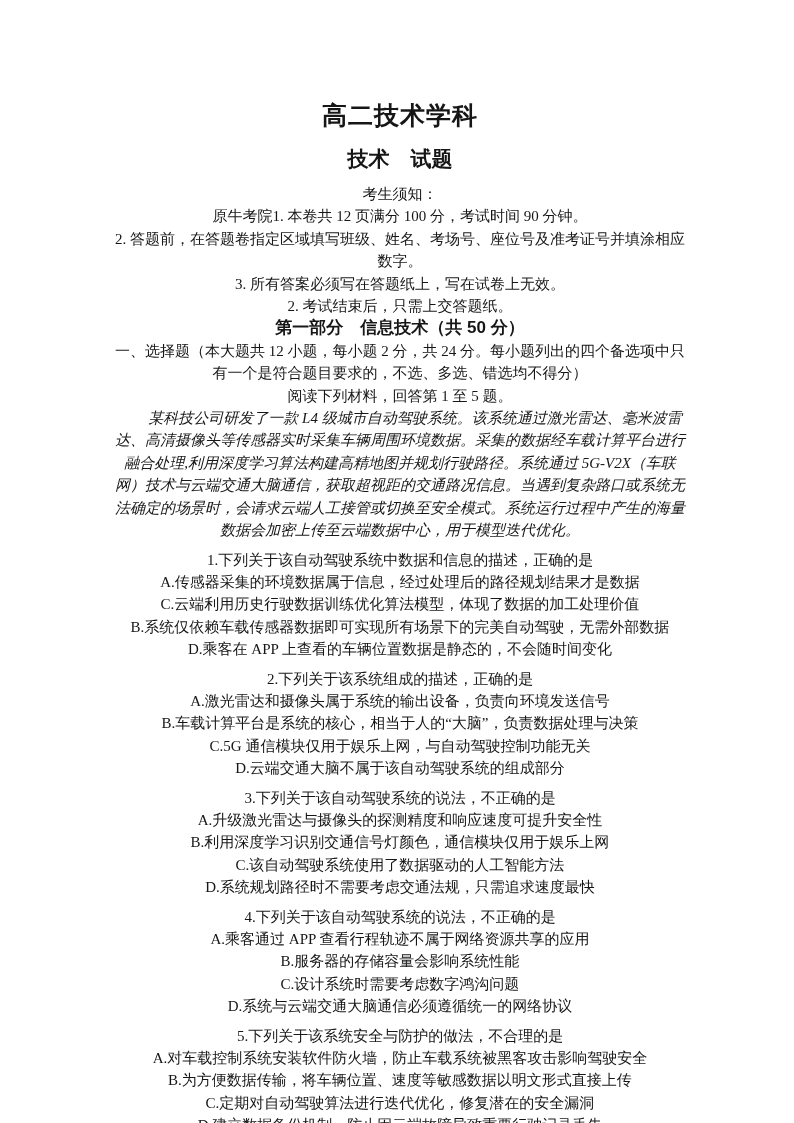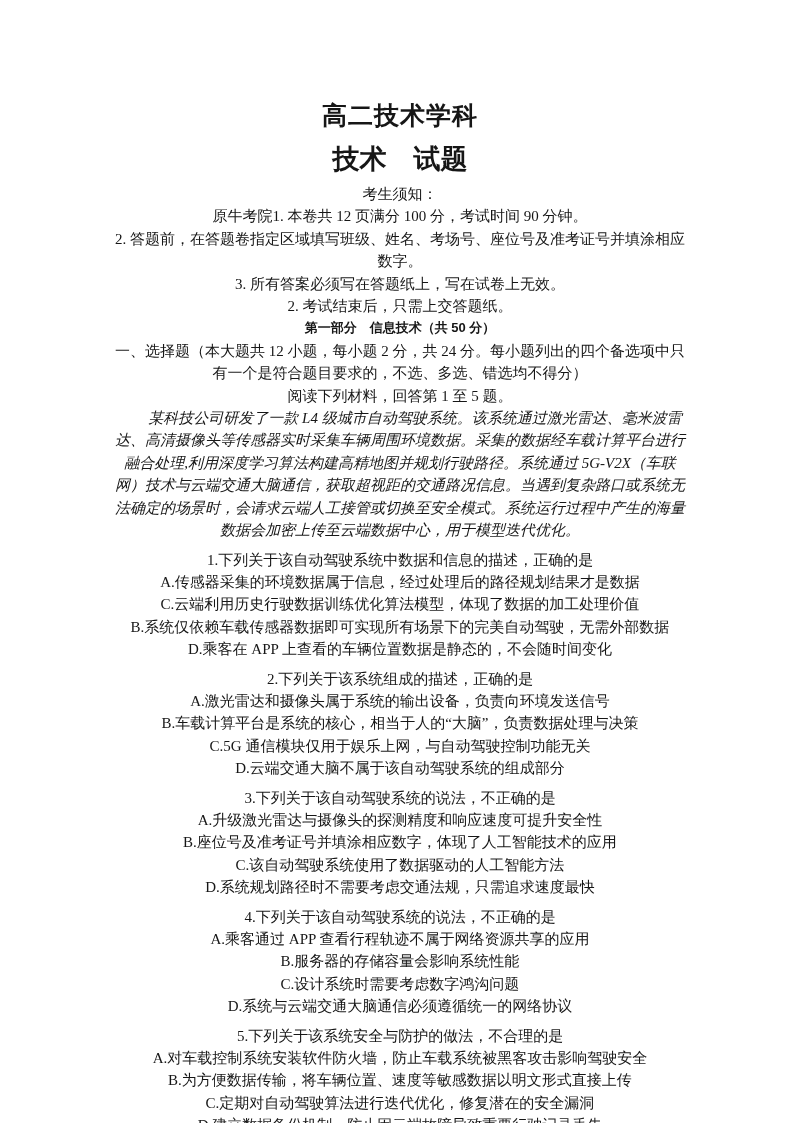--- a/index.html
+++ b/index.html
@@ -24,36 +24,36 @@
     font-weight: bold;
     font-size: 25px;
     line-height: 31px;
     letter-spacing: 1px;
   }
   .doc-subtitle {
     margin: 13px 0 0 0;
     text-align: center;
     font-family: "Liberation Sans", "DejaVu Sans", sans-serif;
     font-weight: bold;
-    font-size: 27px;
+    font-size: 21px;
     line-height: 30px;
   }
   .notice { margin-top: 9px; }
   p.line {
     margin: 0;
     font-size: 15px;
     line-height: 22.4px;
     text-align: center;
   }
   .section-heading {
     margin: 0;
     text-align: center;
     font-family: "Liberation Sans", "DejaVu Sans", sans-serif;
     font-weight: bold;
-    font-size: 13px;
+    font-size: 17px;
     line-height: 22.4px;
   }
   .justify { text-align: justify; }
   .material {
     text-indent: 2em;
     font-style: italic;
     text-align: justify;
   }
   .question { margin: 7px; }
 </style>
@@ -91,21 +91,21 @@
     <p class="line">2.下列关于该系统组成的描述，正确的是</p>
     <p class="line">A.激光雷达和摄像头属于系统的输出设备，负责向环境发送信号</p>
     <p class="line">B.车载计算平台是系统的核心，相当于人的“大脑”，负责数据处理与决策</p>
     <p class="line">C.5G 通信模块仅用于娱乐上网，与自动驾驶控制功能无关</p>
     <p class="line">D.云端交通大脑不属于该自动驾驶系统的组成部分</p>
   </div>
 
   <div class="question">
     <p class="line">3.下列关于该自动驾驶系统的说法，不正确的是</p>
     <p class="line">A.升级激光雷达与摄像头的探测精度和响应速度可提升安全性</p>
-    <p class="line">B.座位号及准考证号并填涂相应数字，体现了人工智能技术的应用</p>
+    <p class="line">B.利用深度学习识别交通信号灯颜色，通信模块仅用于娱乐上网</p>
     <p class="line">C.该自动驾驶系统使用了数据驱动的人工智能方法</p>
     <p class="line">D.系统规划路径时不需要考虑交通法规，只需追求速度最快</p>
   </div>
 
   <div class="question">
     <p class="line">4.下列关于该自动驾驶系统的说法，不正确的是</p>
     <p class="line">A.乘客通过 APP 查看行程轨迹不属于网络资源共享的应用</p>
     <p class="line">B.服务器的存储容量会影响系统性能</p>
     <p class="line">C.设计系统时需要考虑数字鸿沟问题</p>
     <p class="line">D.系统与云端交通大脑通信必须遵循统一的网络协议</p>

